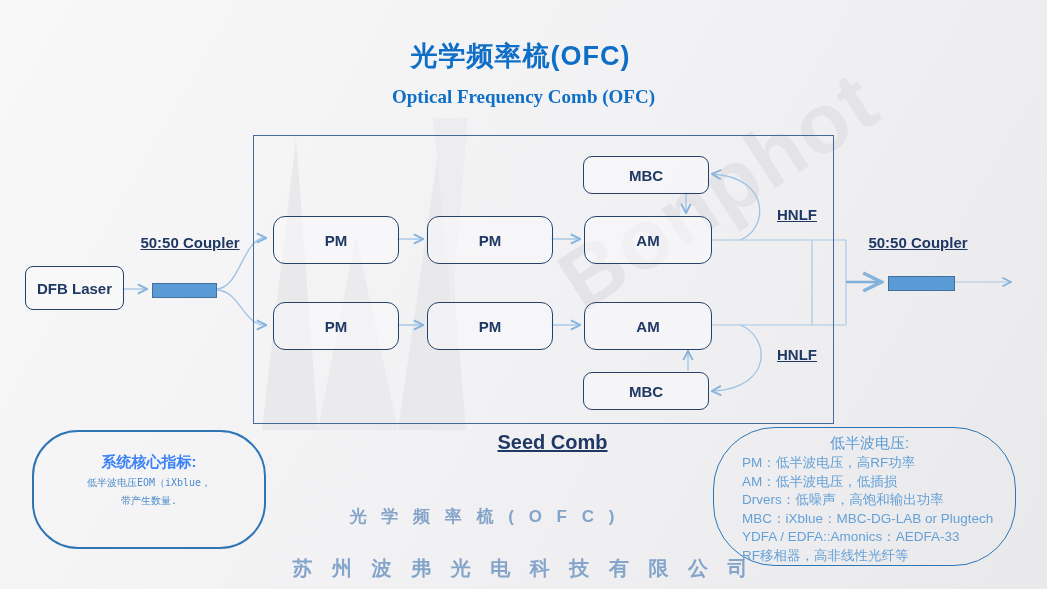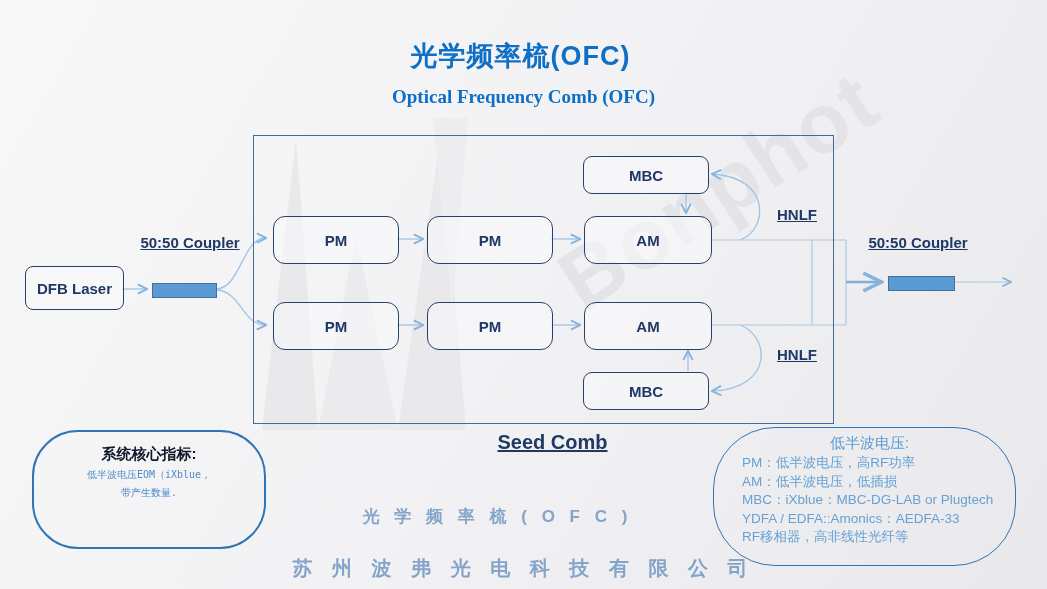--- a/index.html
+++ b/index.html
@@ -60,34 +60,34 @@
   .lbl-hnlf-bot{left:777px;top:346px;}
   .lbl-seed{left:0;top:431px;width:1105px;text-align:center;font-size:20px;}
   
   .connectors{position:absolute;inset:0;z-index:1;pointer-events:none;}
   
   .bubble{position:absolute;z-index:2;box-sizing:border-box;background:transparent;}
   .bubble-left{
     left:32px;top:430px;width:234px;height:119px;border:2px solid #2e75b6;border-radius:46px;
     padding:13px 10px 0 10px;text-align:center;
   }
-  .bubble-left .b-title{font-size:15px;font-weight:bold;color:#0f172a;margin-bottom:2px;}
+  .bubble-left .b-title{font-size:15px;font-weight:bold;color:#3b82f6;margin-bottom:2px;margin-top:8px;}
   .bubble-left .b-line{
     font-size:10px;line-height:18px;color:#4e8bca;
     font-family:"DejaVu Sans Mono","Liberation Mono",monospace;
   }
   .bubble-right{
     left:713px;top:427px;width:303px;height:139px;border:1.5px solid #2e75b6;border-radius:62px;
     padding:6px 18px 0 28px;
   }
   .bubble-right .b-title{font-size:15px;color:#5b9bd5;text-align:center;margin-bottom:1px;}
   .bubble-right .b-line{font-size:13.5px;line-height:18.6px;color:#66a1d6;white-space:nowrap;}
   
   .footer1{
-    position:absolute;left:17px;top:505px;width:961px;text-align:center;z-index:1;
+    position:absolute;left:4px;top:505px;width:961px;text-align:center;z-index:1;
     font-size:17px;letter-spacing:5px;color:#84a4c9;font-weight:600;
   }
   .footer2{
     position:absolute;left:0;top:555px;width:1047px;text-align:center;z-index:1;
     font-size:20px;letter-spacing:7px;color:#84a4c9;font-weight:600;
   }
 </style>
 </head>
 <body>
 
@@ -171,20 +171,21 @@
   <div class="bubble bubble-left">
     <div class="b-title">系统核心指标:</div>
     <div class="b-line">低半波电压EOM（iXblue，</div>
     <div class="b-line">带产生数量.</div>
   </div>
 
   <div class="bubble bubble-right">
     <div class="b-title">低半波电压:</div>
     <div class="b-line">PM：低半波电压，高RF功率</div>
     <div class="b-line">AM：低半波电压，低插损</div>
+    <div class="b-line">Drvers：低噪声，高饱和输出功率</div>
     <div class="b-line">MBC：iXblue：MBC-DG-LAB or Plugtech</div>
     <div class="b-line">YDFA / EDFA::Amonics：AEDFA-33</div>
     <div class="b-line">RF移相器，高非线性光纤等</div>
   </div>
 
   <div class="footer1">光 学 频 率 梳 ( O F C )</div>
   <div class="footer2">苏 州 波 弗 光 电 科 技 有 限 公 司</div>
 
 </div>
 

